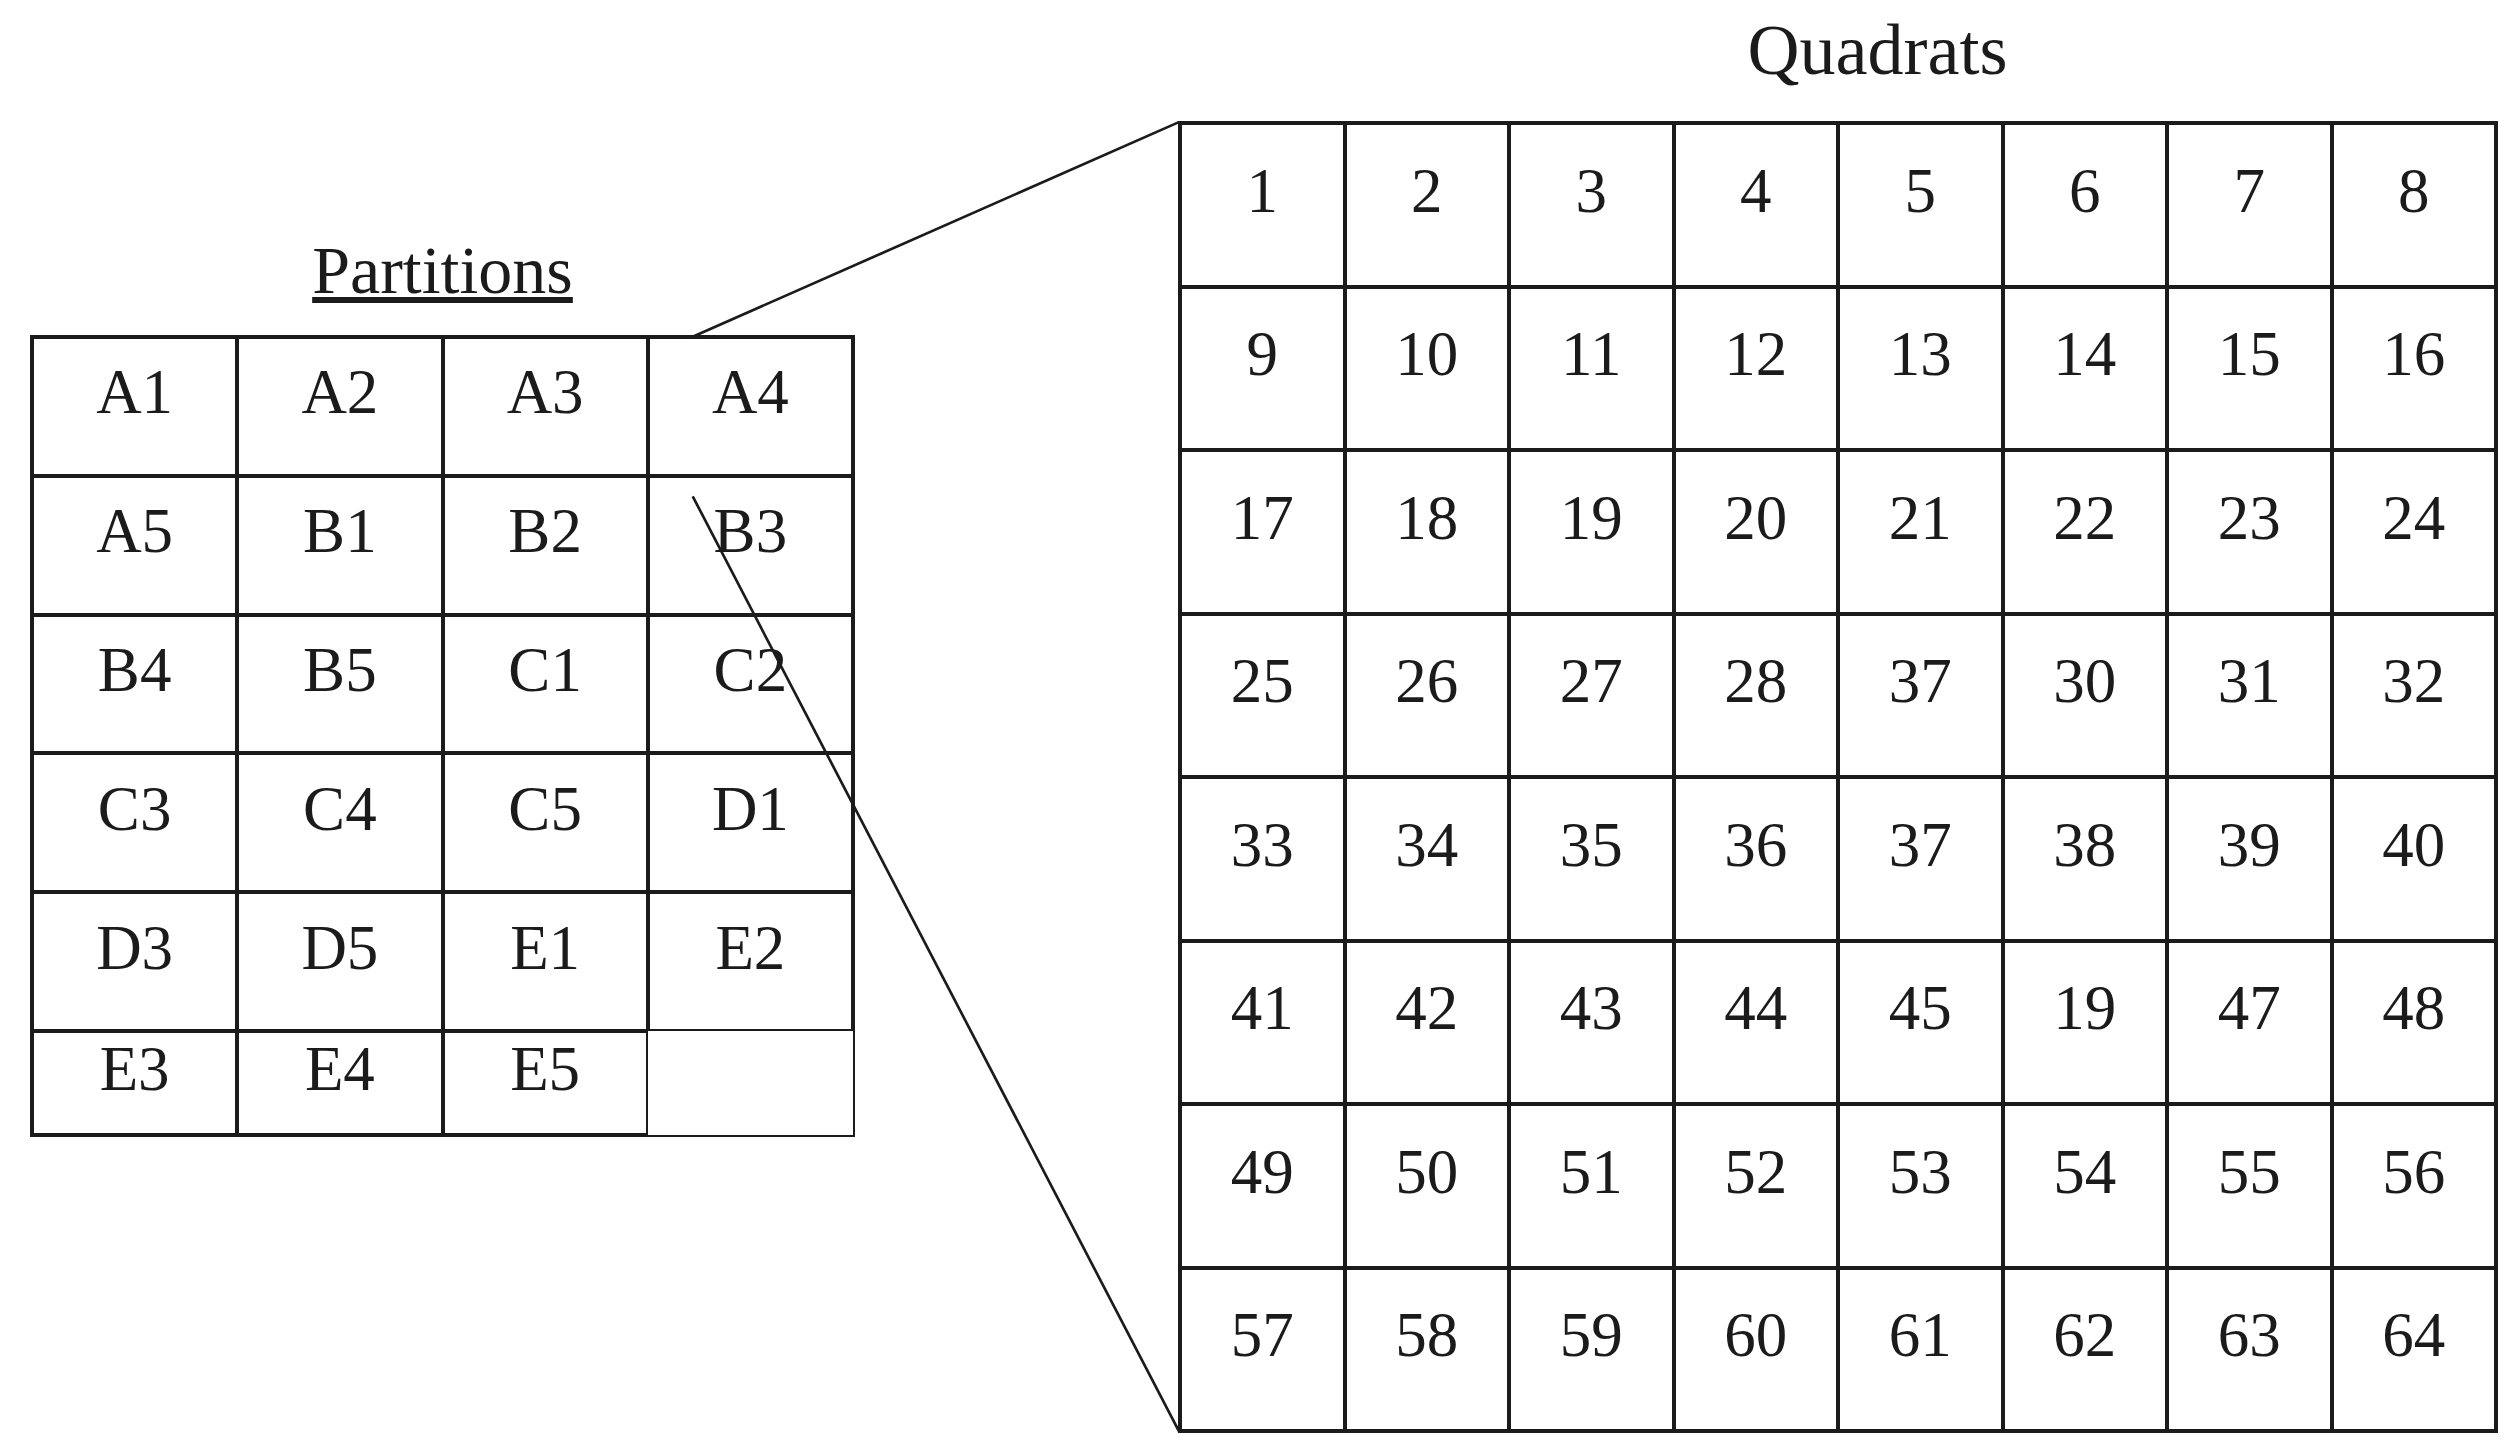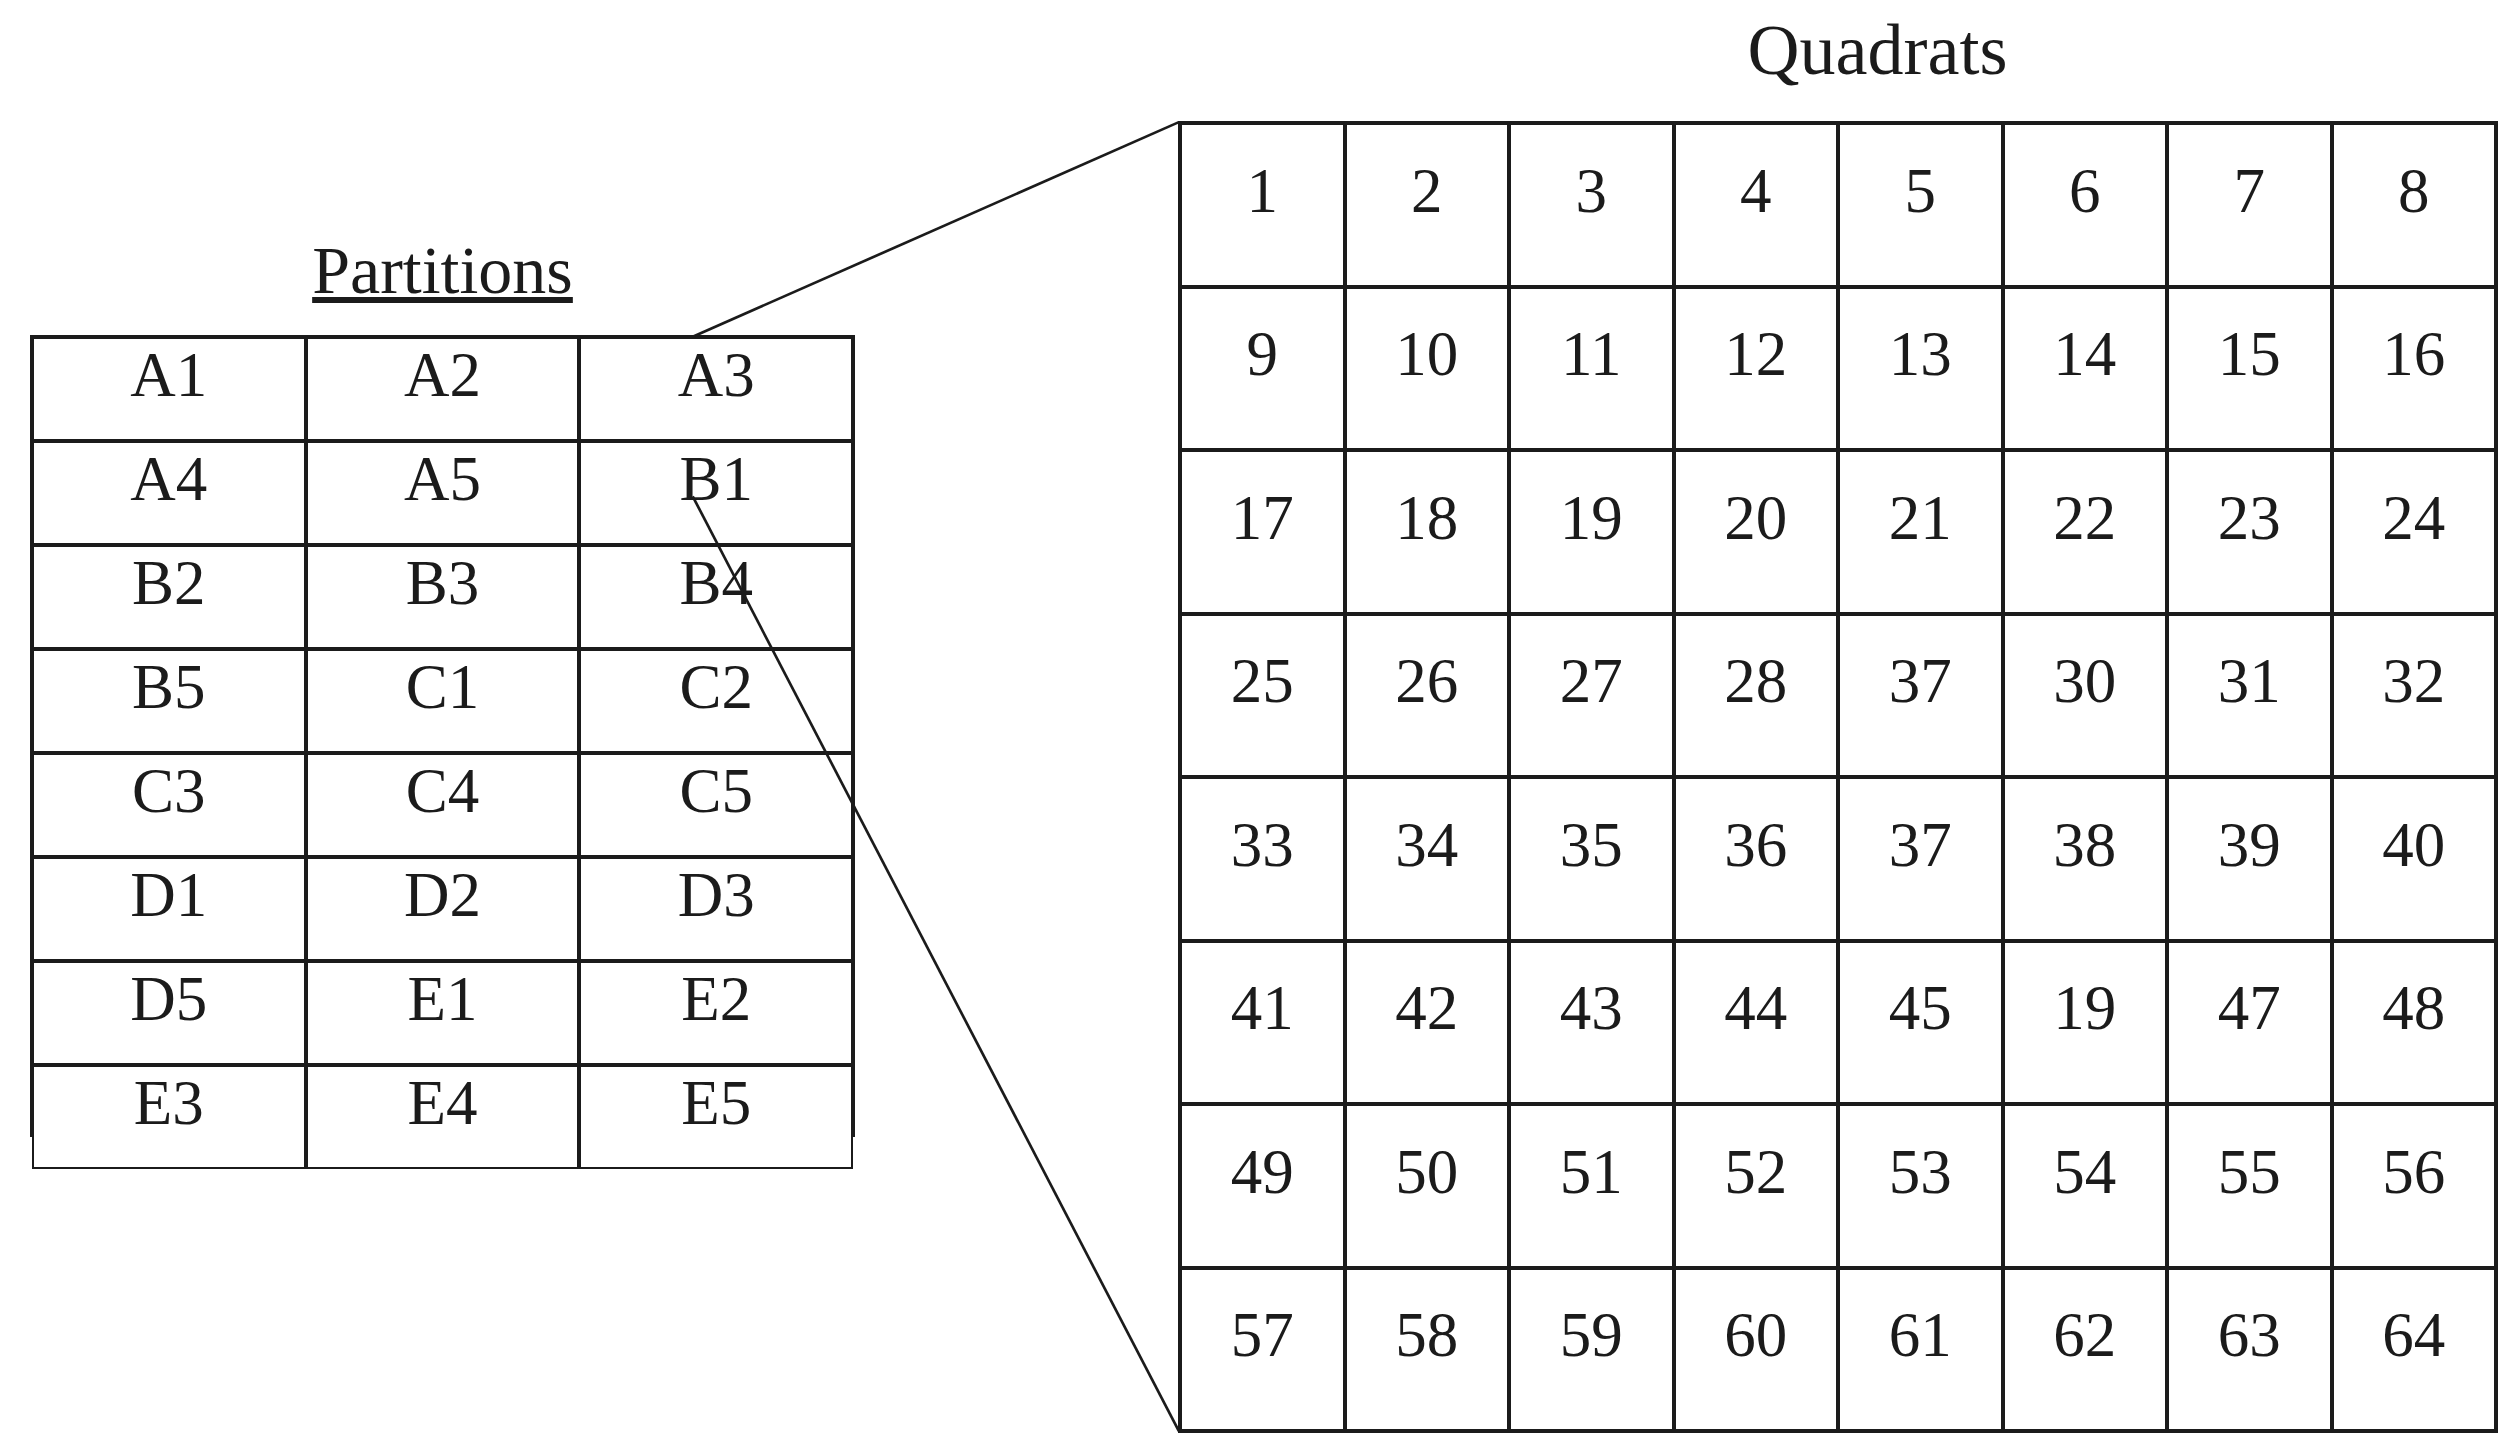--- a/index.html
+++ b/index.html
@@ -52,21 +52,21 @@
     box-sizing: border-box;
     border: 2px solid #1b1b1b;
     background: #ffffff;
     z-index: 1;
   }
   .partitions-grid {
     left: 30px;
     top: 335px;
     width: 825px;
     height: 802px;
-    grid-template-columns: repeat(3, 1fr);
+    grid-template-columns: repeat(4, 1fr);
     grid-template-rows: repeat(5, 1fr);
   }
   .quadrats-grid {
     left: 1178px;
     top: 121px;
     width: 1320px;
     height: 1312px;
     grid-template-columns: repeat(8, 1fr);
     grid-template-rows: repeat(8, 1fr);
   }
@@ -106,21 +106,20 @@
       <div class="cell">B2</div>
       <div class="cell">B3</div>
       <div class="cell">B4</div>
       <div class="cell">B5</div>
       <div class="cell">C1</div>
       <div class="cell">C2</div>
       <div class="cell">C3</div>
       <div class="cell">C4</div>
       <div class="cell">C5</div>
       <div class="cell">D1</div>
-      <div class="cell">D2</div>
       <div class="cell">D3</div>
       <div class="cell">D5</div>
       <div class="cell">E1</div>
       <div class="cell">E2</div>
       <div class="cell">E3</div>
       <div class="cell">E4</div>
       <div class="cell">E5</div>
     </div>
 
   <div class="grid quadrats-grid">

